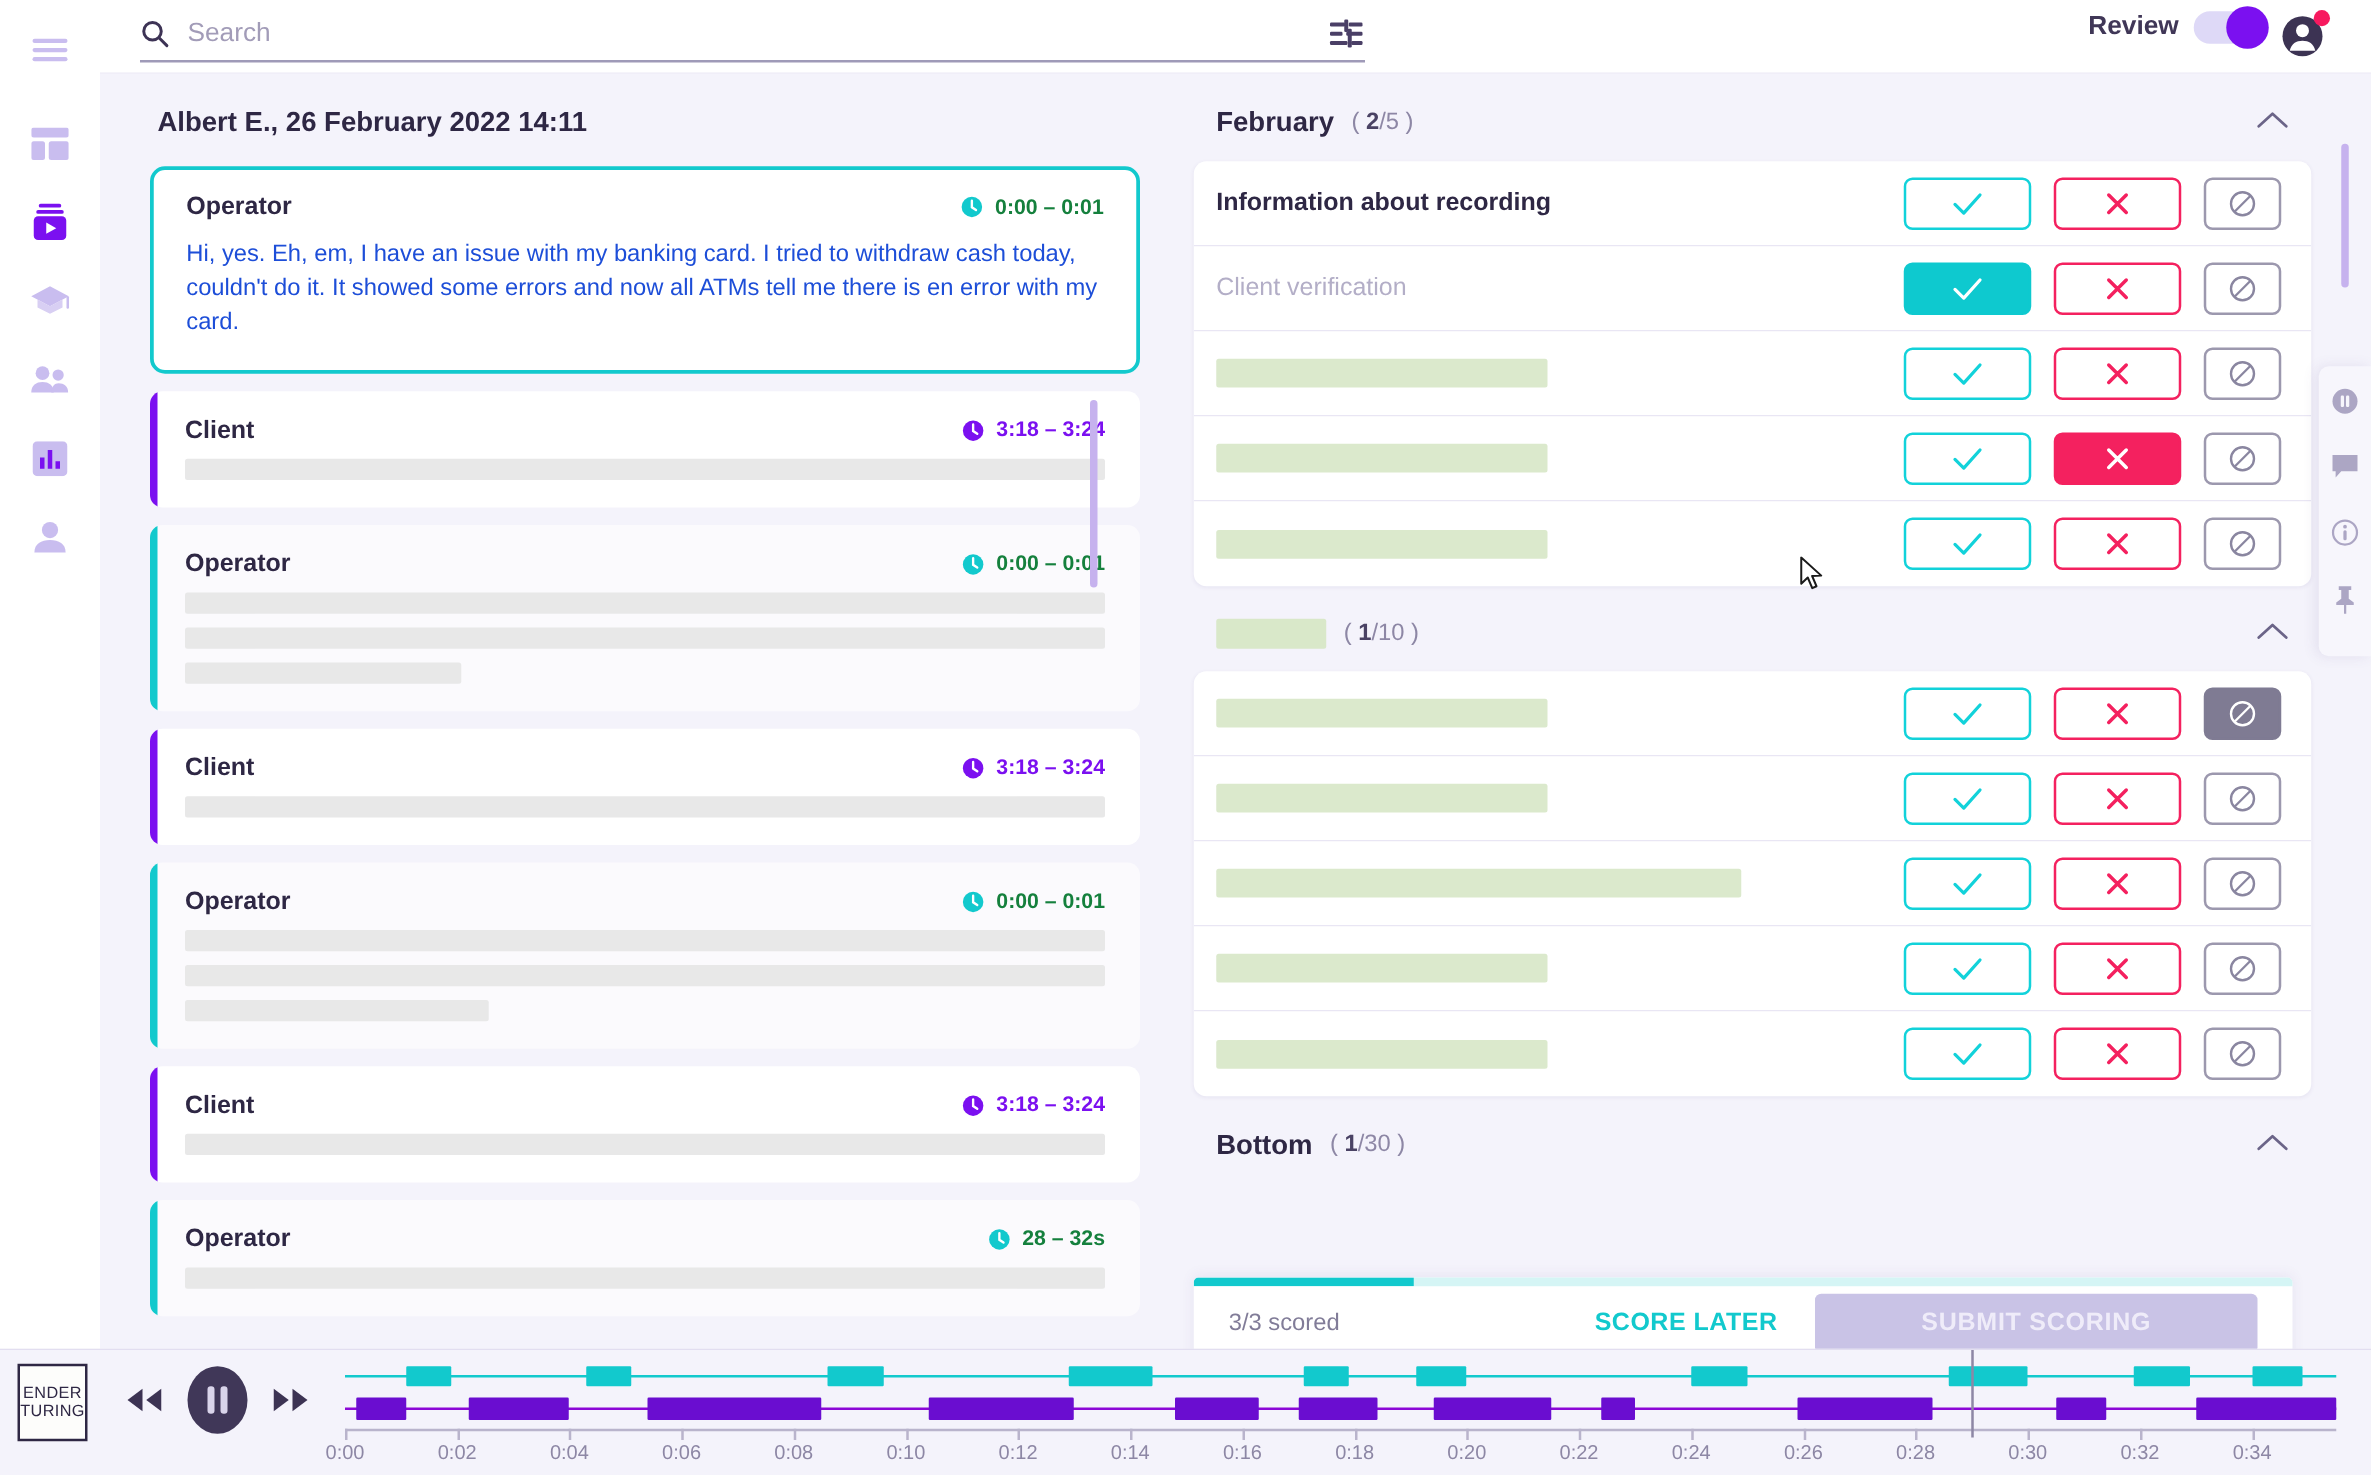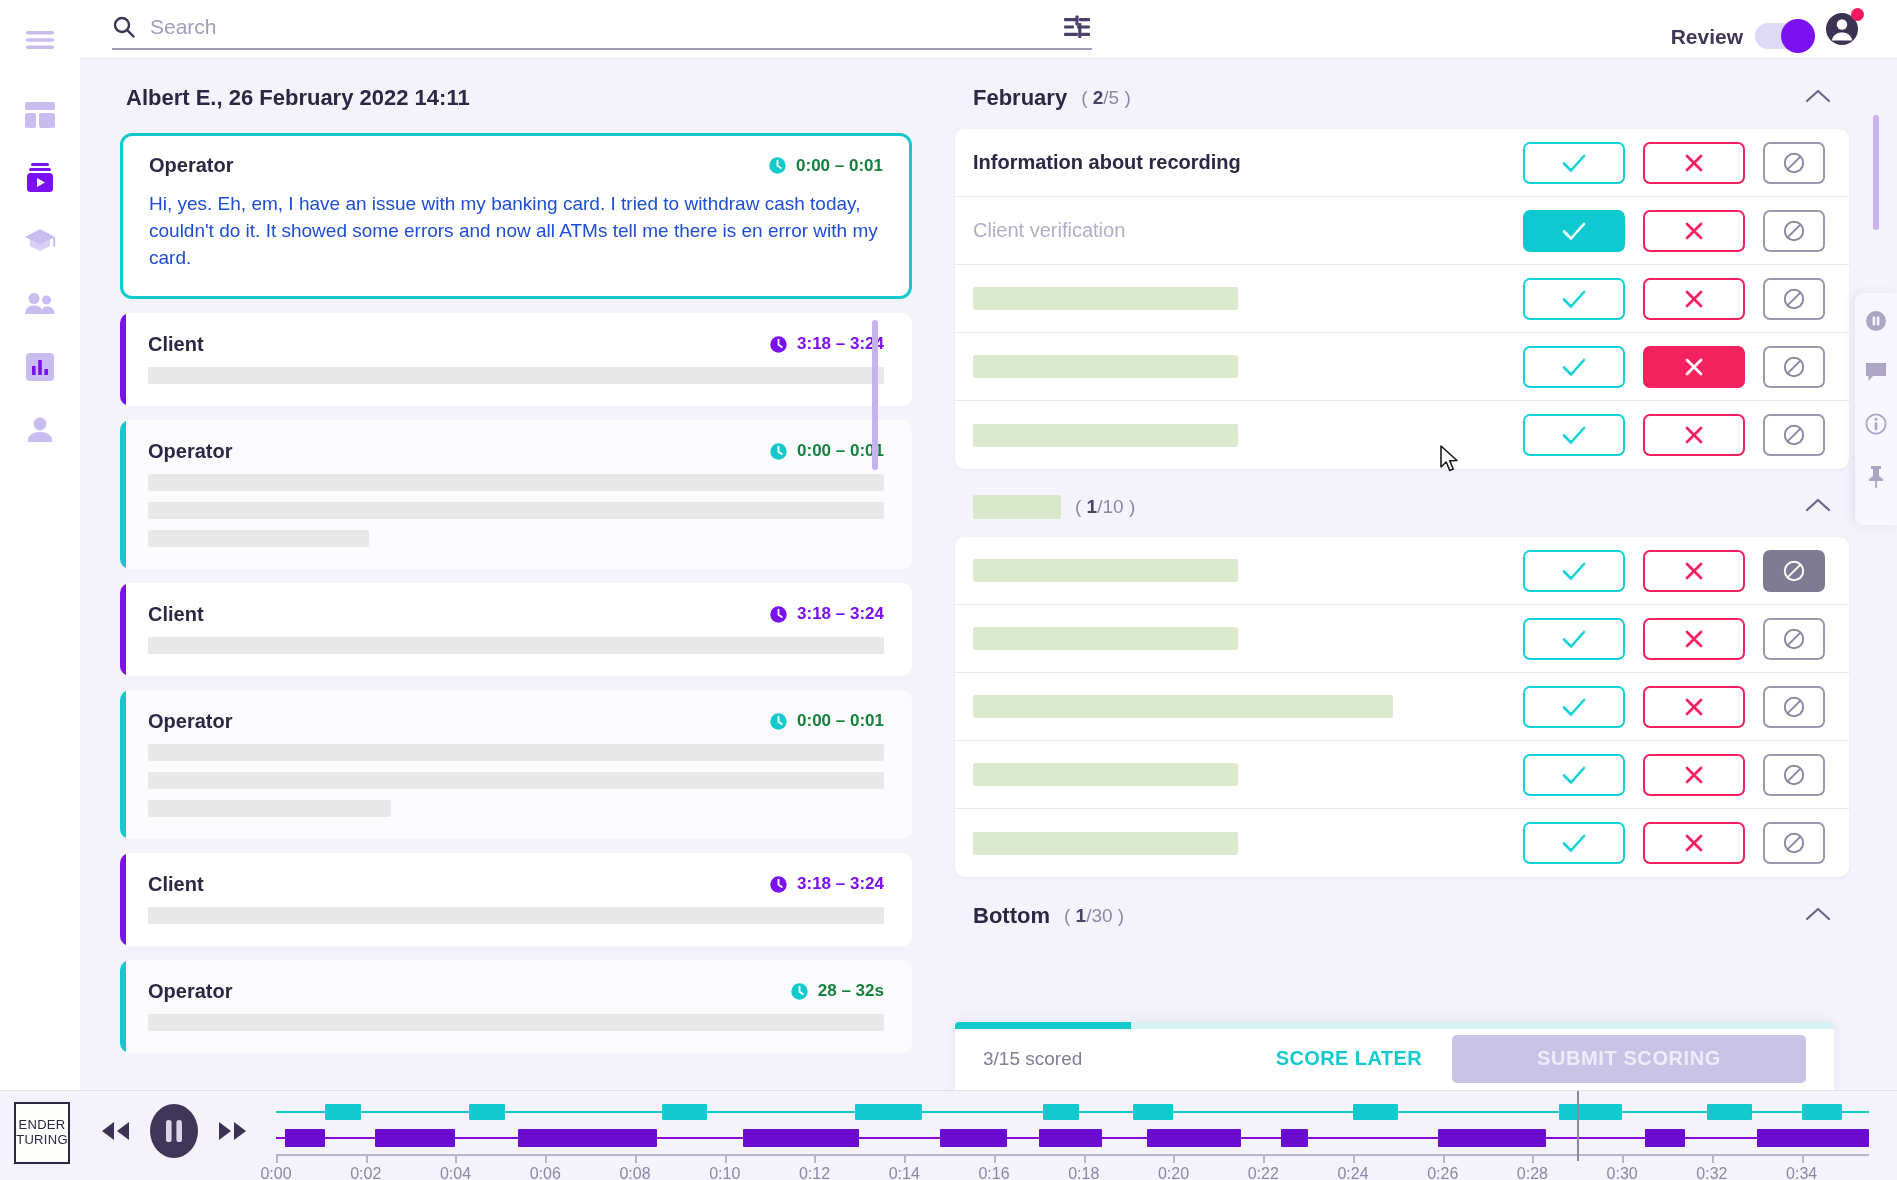--- a/index.html
+++ b/index.html
@@ -37,21 +37,21 @@
     border-bottom: 2px solid #9f9ab8; padding-bottom: 2px; justify-content: flex-end;
   }
   .search-input {
     border: none; outline: none; flex: 1; font-size: 21px;
     color: #3d3355; background: transparent;
     font-family: "Liberation Sans", sans-serif;
   }
   .search-input::placeholder { color: #a29cb8; }
   .topbar-right {
     margin-left: auto; margin-right: 34px;
-    display: flex; align-items: flex-end; gap: 12px;
+    display: flex; align-items: flex-start; gap: 12px;
   }
   .review-label { font-size: 21px; font-weight: bold; color: #403757; }
   .toggle {
     width: 56px; height: 26px; border-radius: 13px;
     background: #ded9f7; position: relative; cursor: pointer;
   }
   .toggle .knob {
     position: absolute; right: -4px; top: -4px;
     width: 34px; height: 34px; border-radius: 50%; background: #7b10f0;
   }
@@ -176,21 +176,21 @@
     position: absolute; right: 0; top: 293px; width: 42px; height: 232px;
     background: #f7f6fc; border-radius: 8px 0 0 8px;
     box-shadow: -3px 0 10px rgba(90,70,140,.10);
     display: flex; flex-direction: column; align-items: center;
     padding-top: 17px; gap: 26px; z-index: 25;
   }
   .toolpanel .ti { cursor: pointer; }
 
   
   .player {
-    position: absolute; left: 0; bottom: 5px; right: 0; height: 85px;
+    position: absolute; left: 0; bottom: 16px; right: 0; height: 85px;
     background: #f4f3fb; border-top: 1px solid #e2def0; z-index: 40;
     display: flex; align-items: center;
   }
   .logo {
     width: 56px; height: 62px; margin-left: 14px; margin-right: 24px;
     border: 2px solid #2e2744; background: #fdfdfb;
     display: flex; flex-direction: column; align-items: center;
     justify-content: center; line-height: 1.15;
     font-size: 13px; color: #2e2744; letter-spacing: .3px;
   }
@@ -647,21 +647,21 @@
             </svg></span>
         </div>
       </div>
   </section>
   <div class="sb-v" style="right:18px; top:115px; height:115px;"></div>
 
   <div class="submitbar">
     <div class="progbar">
       <i id="prog-fill" style="width: 20%;"></i>
     </div>
-    <span class="scored">3/15 scored</span>
+    <span class="scored">3/3 scored</span>
     <span class="score-later">SCORE LATER</span>
     <div class="submit-btn">SUBMIT SCORING</div>
   </div>
 
   <aside class="toolpanel">
     <span class="ti">
       <svg width="22" height="22" viewBox="0 0 22 22">
         <circle cx="11" cy="11" r="10" fill="#aca6c4"></circle>
         <rect x="7.6" y="6.4" width="2.6" height="9.2" rx="1" fill="#f7f6fc"></rect>
         <rect x="11.8" y="6.4" width="2.6" height="9.2" rx="1" fill="#f7f6fc"></rect>

